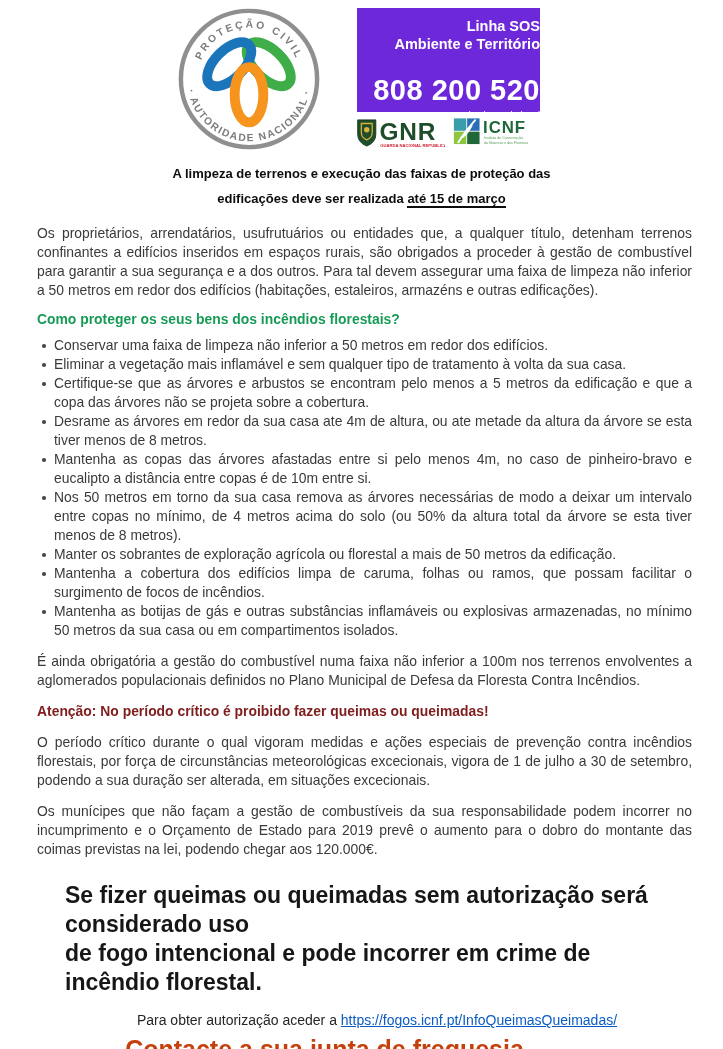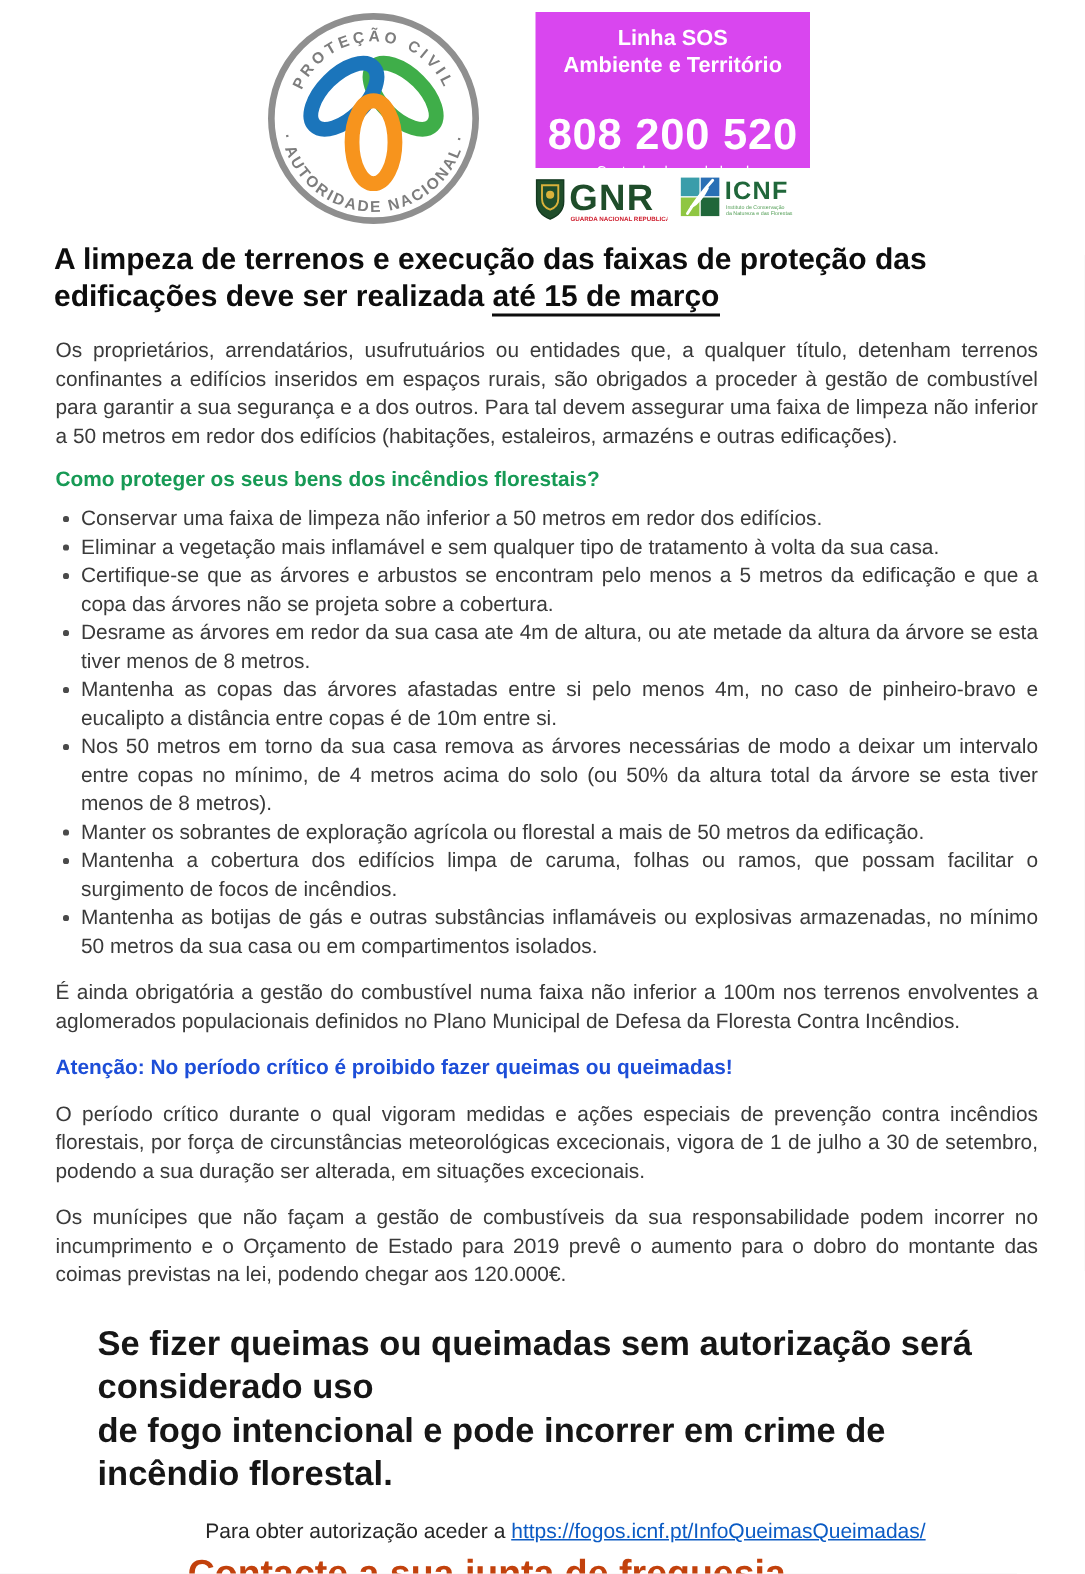--- a/index.html
+++ b/index.html
@@ -1,42 +1,42 @@
 <!DOCTYPE html>
 <html><head>
 <meta charset="utf-8">
 <style>
   html,body{margin:0;padding:0;}
   body{font-family:"Liberation Sans",sans-serif;background:#e9e9e9;}
   #page{position:relative;width:723px;height:1049px;background:#ffffff;overflow:hidden;margin:0 auto;}
 
   
   #pc-logo{position:absolute;left:168px;top:3px;width:162px;height:152px;}
-  #sos-box{position:absolute;left:357px;top:8px;width:183px;height:104px;background:#d946ef;color:#fff;text-align:center;}
+  #sos-box{position:absolute;left:357px;top:8px;width:183px;height:104px;background:#6d28d9;color:#fff;text-align:right;}
   .sos-t{font-size:14.5px;font-weight:bold;line-height:18px;}
   .sos-t.first{margin-top:9px;}
   .sos-phone{font-size:29px;font-weight:bold;letter-spacing:.5px;margin-top:21px;line-height:32px;}
   .sos-note{font-size:9.5px;line-height:12.5px;}
   .sos-note.first{margin-top:3px;}
   #partners{position:absolute;left:355px;top:113px;width:187px;height:40px;display:flex;align-items:center;justify-content:center;gap:8px;}
 
   
-  #title{position:absolute;left:36px;top:161px;width:651px;font-weight:bold;font-size:20px;line-height:25px;color:#0d0d0d;}
+  #title{position:absolute;left:36px;top:161px;width:651px;text-align:center;font-weight:bold;font-size:13px;line-height:25px;color:#0d0d0d;}
   #title .u{border-bottom:2px solid #0d0d0d;}
 
   
   #col{position:absolute;left:37px;top:224px;width:655px;color:#3a3a3a;font-size:13.9px;line-height:19px;}
   .para{text-align:justify;margin:0;}
   #p1{margin-bottom:10px;}
   .sec-head{color:#179a55;font-weight:bold;margin:0 0 7px 0;}
   ul.blist{list-style:none;margin:0;padding:0;}
   ul.blist li{position:relative;padding-left:17px;text-align:justify;}
   ul.blist .dot{position:absolute;left:5px;top:8px;width:3.5px;height:3.5px;border-radius:50%;background:#4a4a4a;}
   #p2{margin-top:12px;}
-  .warning{color:#1d4ed8;font-weight:bold;margin-top:12px;}
+  .warning{color:#7f1d1d;font-weight:bold;margin-top:12px;}
   #p3,#p4{margin-top:12px;}
 
   
   .statement{margin-top:22px;padding-left:28px;padding-right:4px;font-weight:bold;font-size:23px;line-height:29px;color:#161616;}
   .auth{margin-top:14px;padding-left:25px;font-size:14px;color:#262626;text-align:center;}
   .auth a{color:#0b5bc4;text-decoration:underline;}
   .contact{margin-top:4px;text-align:center;padding-right:80px;color:#c2410c;font-weight:bold;font-size:25px;line-height:30px;}
 </style>
 </head>
 <body>

